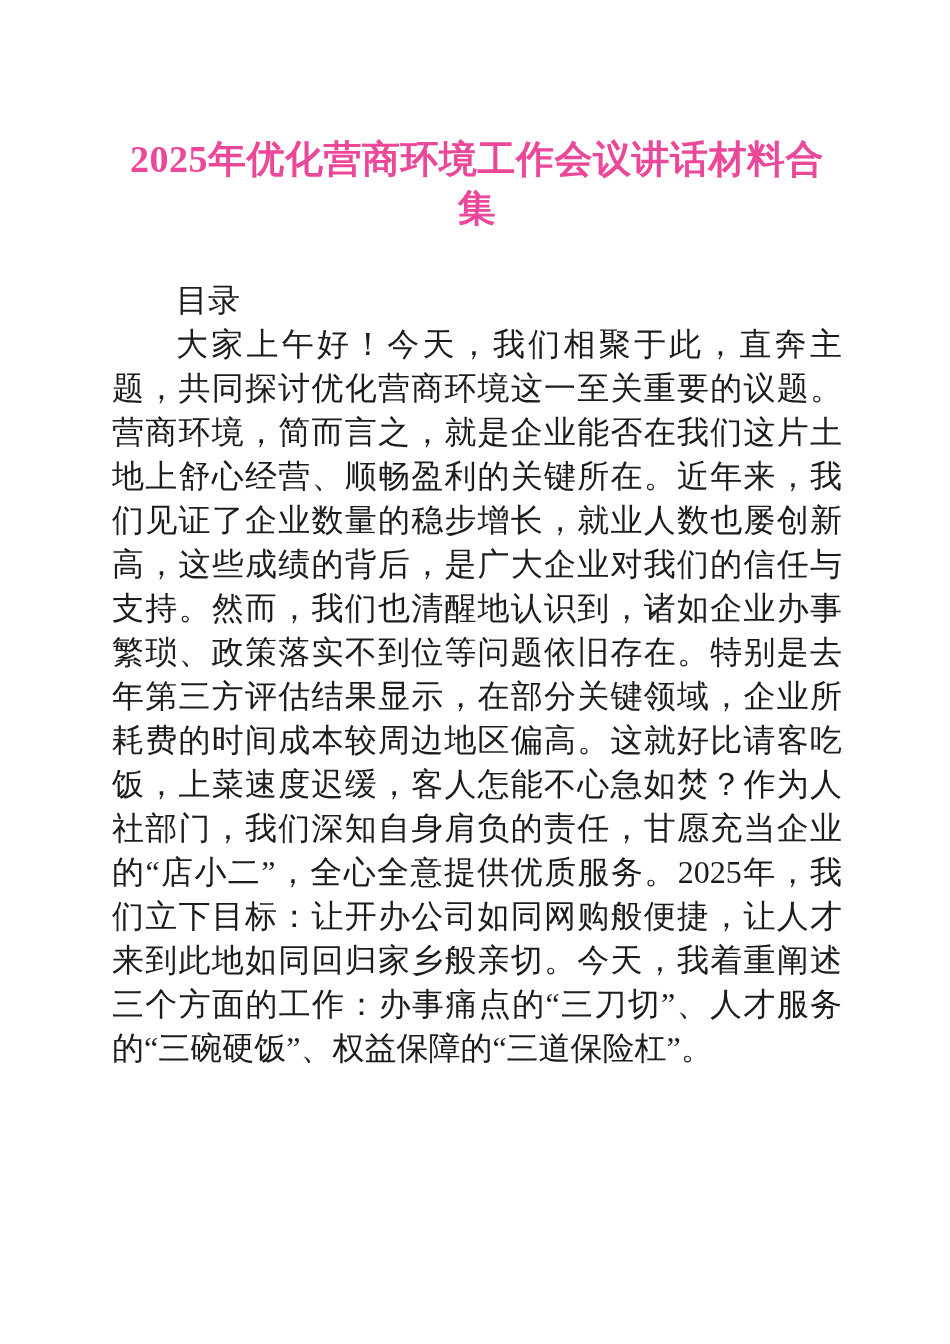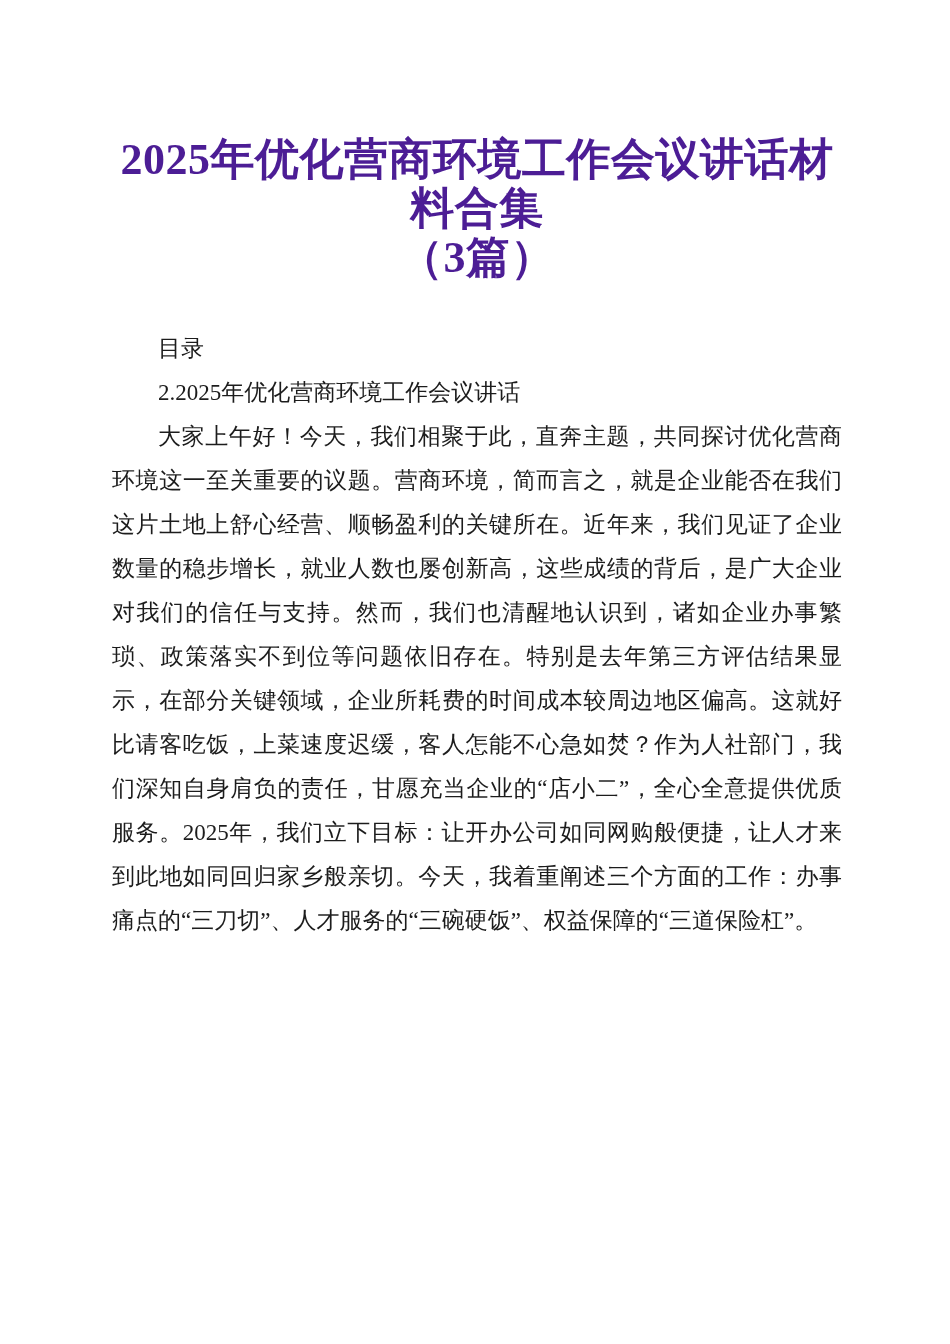--- a/index.html
+++ b/index.html
@@ -15,55 +15,53 @@
     background: #ffffff;
     box-sizing: border-box;
     padding: 135px 108px 0 112px;
     font-family: "Liberation Serif", "DejaVu Serif", serif;
     color: #1c1c1c;
     overflow: hidden;
   }
   .doc-title {
     text-align: center;
     font-weight: bold;
-    color: #4c1d95;
-    font-size: 44px;
+    color: #ec4899;
+    font-size: 38px;
     line-height: 49px;
     margin: 0 0 45px 0;
     letter-spacing: 0.5px;
   }
   .doc-title .title-line {
     display: block;
   }
   .doc-body p {
     margin: 0;
     padding: 0;
-    font-size: 23px;
+    font-size: 32px;
     line-height: 44px;
     text-indent: 2em;
     text-align: justify;
     font-weight: 400;
   }
 </style>
 </head>
 <body>
 
 <div class="page">
 
   <h1 class="doc-title">
     <span class="title-line">2025年优化营商环境工作会议讲话材料合集</span>
-    <span class="title-line">（3篇）</span>
   </h1>
 
   <div class="doc-body">
 
     <p>目录</p>
 
 
-    <p>2.2025年优化营商环境工作会议讲话</p>
 
 
 
 
     <p>大家上午好！今天，我们相聚于此，直奔主题，共同探讨优化营商环境这一至关重要的议题。营商环境，简而言之，就是企业能否在我们这片土地上舒心经营、顺畅盈利的关键所在。近年来，我们见证了企业数量的稳步增长，就业人数也屡创新高，这些成绩的背后，是广大企业对我们的信任与支持。然而，我们也清醒地认识到，诸如企业办事繁琐、政策落实不到位等问题依旧存在。特别是去年第三方评估结果显示，在部分关键领域，企业所耗费的时间成本较周边地区偏高。这就好比请客吃饭，上菜速度迟缓，客人怎能不心急如焚？作为人社部门，我们深知自身肩负的责任，甘愿充当企业的“店小二”，全心全意提供优质服务。2025年，我们立下目标：让开办公司如同网购般便捷，让人才来到此地如同回归家乡般亲切。今天，我着重阐述三个方面的工作：办事痛点的“三刀切”、人才服务的“三碗硬饭”、权益保障的“三道保险杠”。</p>
 
   </div>
 
 </div>
 

